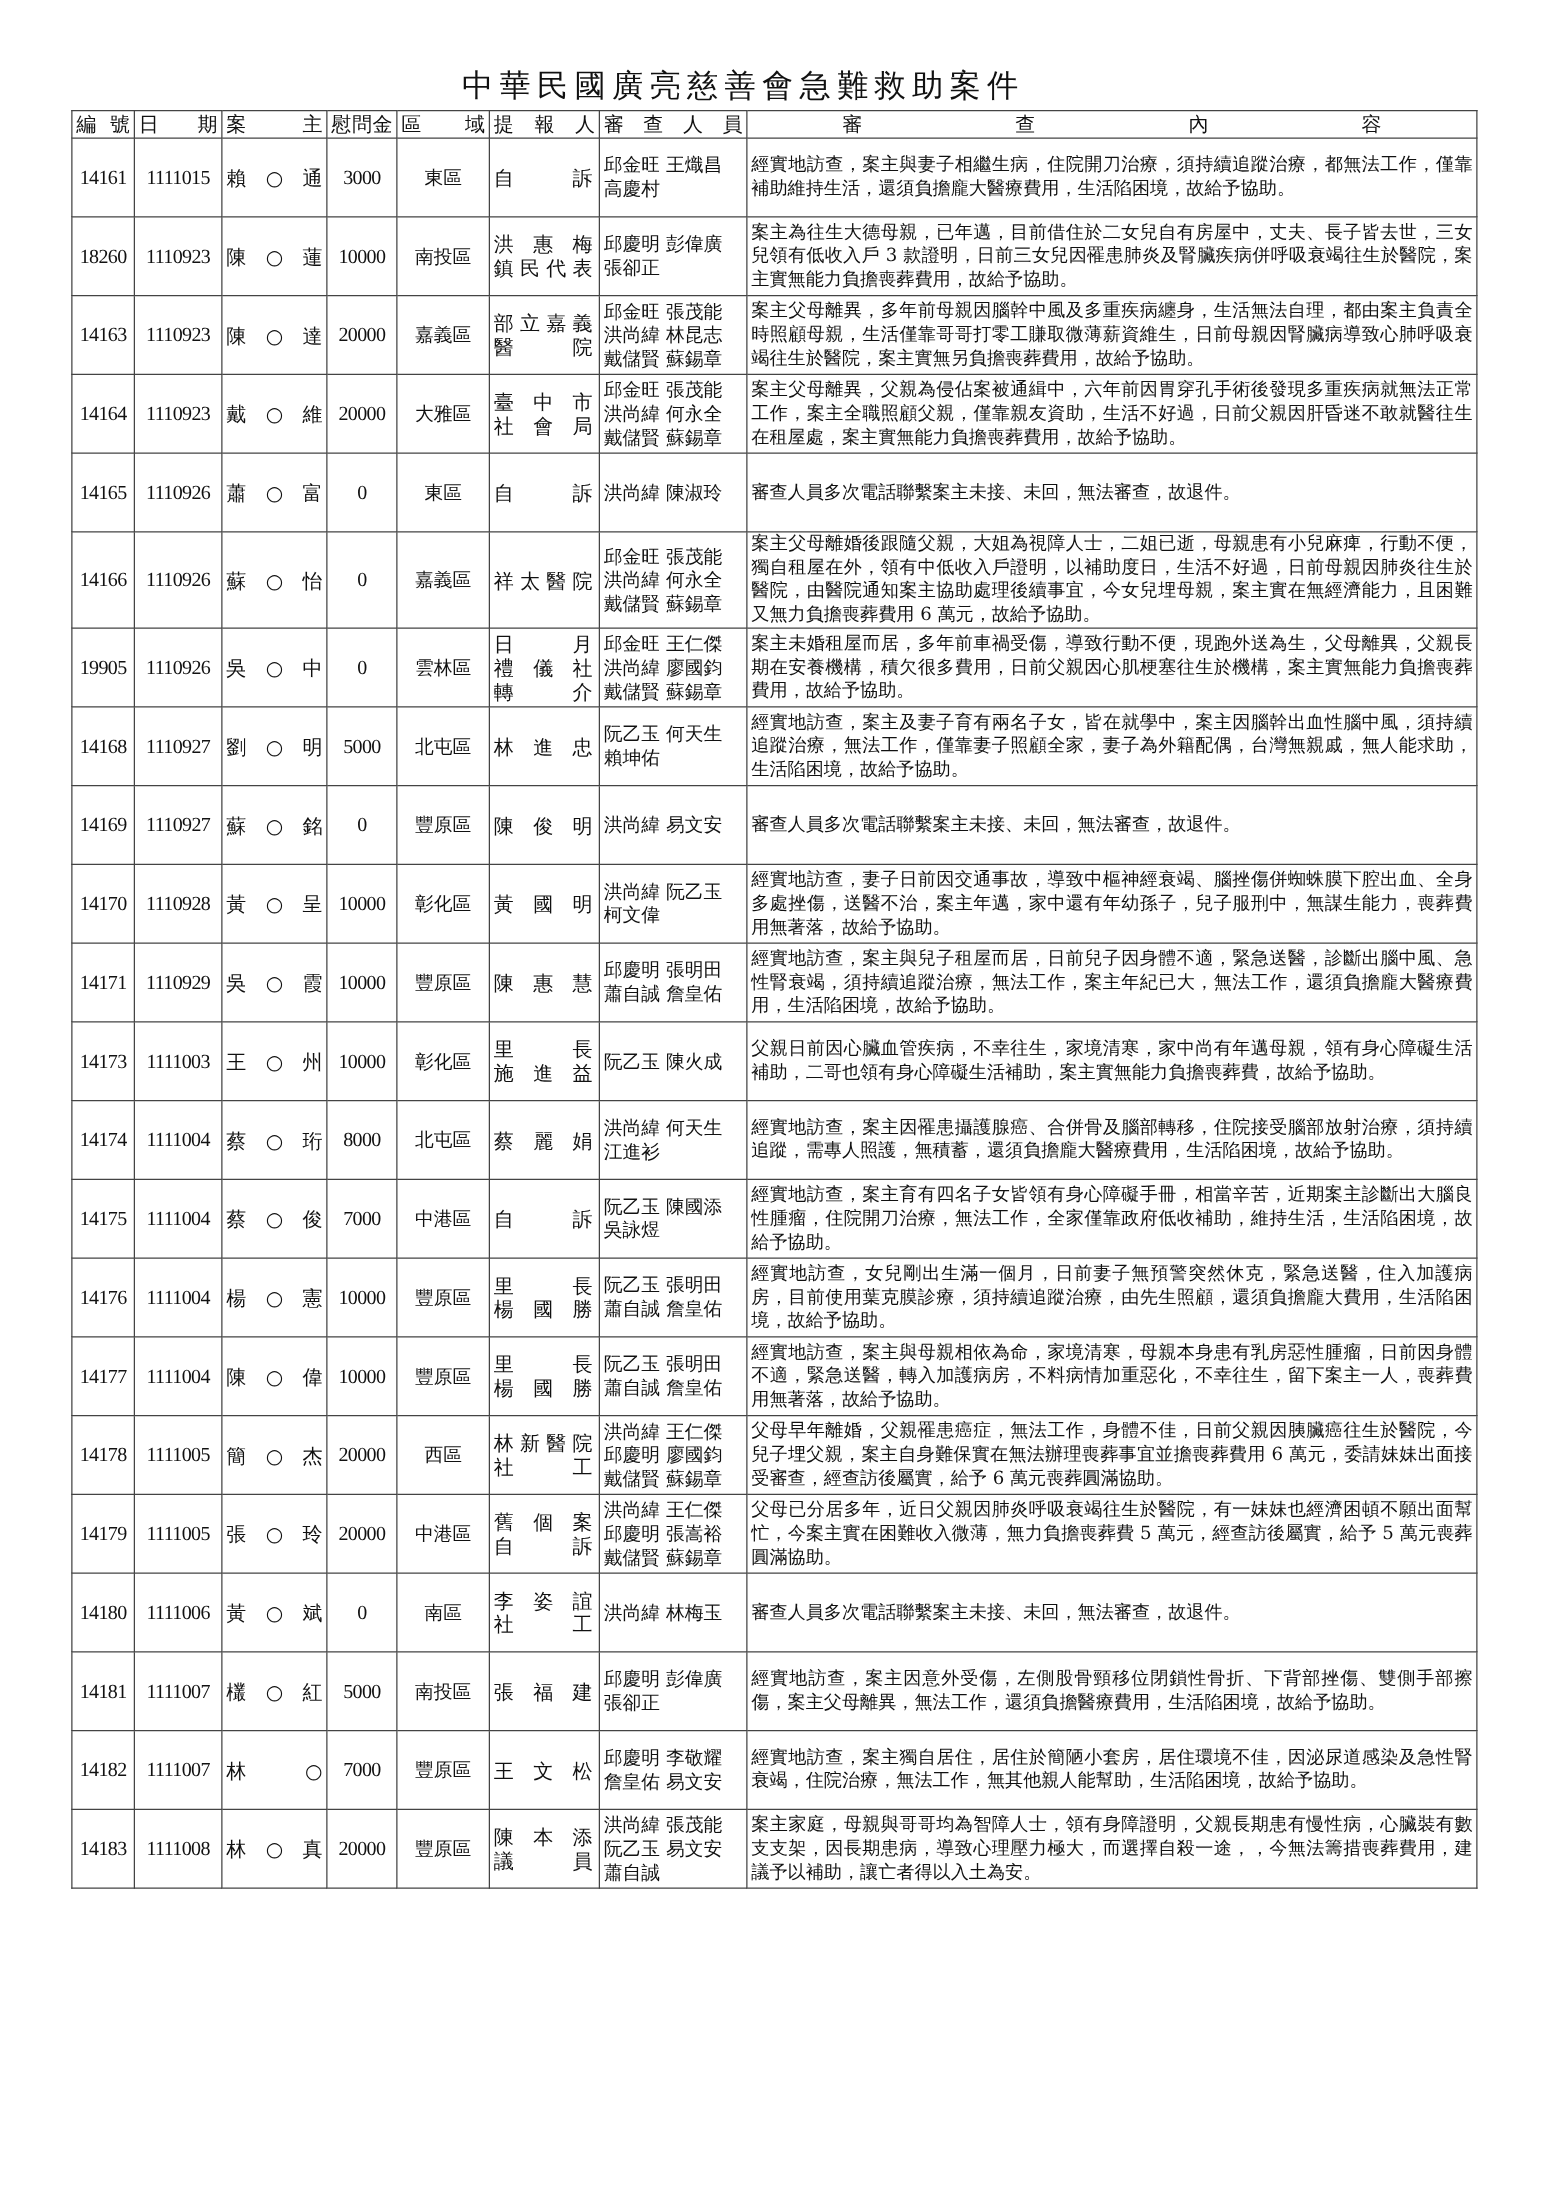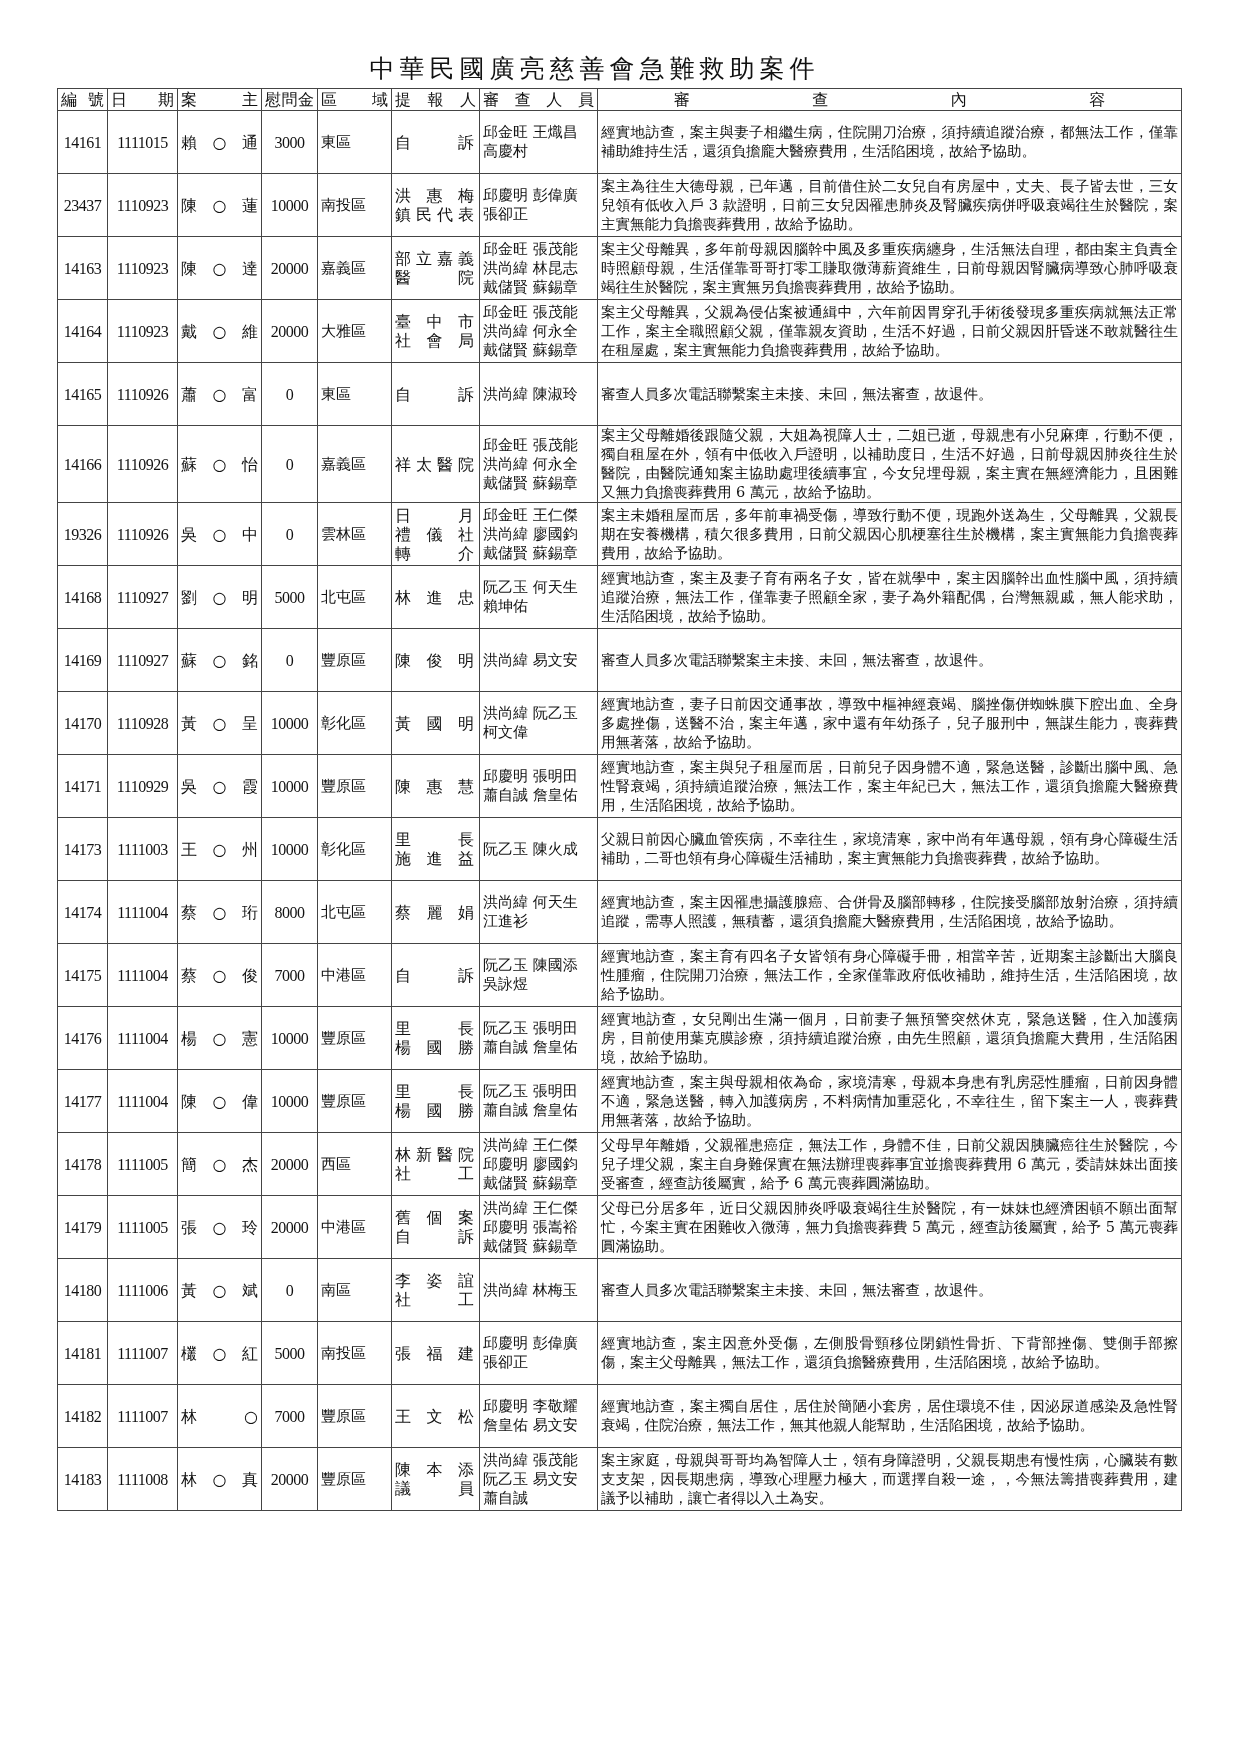--- a/index.html
+++ b/index.html
@@ -2,21 +2,21 @@
 <html><head>
 <meta charset="utf-8">
 <style>
   html, body { margin: 0; padding: 0; background: #ffffff; }
   body { width: 1241px; height: 1755px; position: relative; font-family: "DejaVu Serif", "Liberation Serif", serif; color: #111; }
   .title { position: absolute; left: 0; top: 52px; width: 1189px; text-align: center; font-family: "DejaVu Sans", "Liberation Sans", sans-serif; font-size: 25px; letter-spacing: 5px; font-weight: normal; }
   table.cases { position: absolute; left: 57px; top: 88px; width: 1125px; border-collapse: collapse; table-layout: fixed; font-size: 15px; }
   table.cases th, table.cases td { border: 1.5px solid #444; padding: 0 3px; vertical-align: middle; line-height: 19px; overflow: hidden; }
   table.cases th { font-weight: normal; height: 21px; font-size: 16px; margin-left: 44px; }
   th.spread, td.spread { text-align: justify; text-align-last: justify; }
-  td.center { }
+  td.center { text-align: center; }
   td.num { text-align: center; font-family: "Liberation Serif", serif; font-size: 16px; letter-spacing: -0.5px; }
   td.name { text-align: justify; text-align-last: justify; padding: 0 6px; font-size: 16px; }
   td.reporter { padding: 0 4px; font-size: 16px; margin-left: 44px; }
   td.reporter span { display: block; text-align: justify; text-align-last: justify; letter-spacing: 2px; }
   td.reviewers { font-size: 15px; padding: 0 3px; white-space: pre-line; line-height: 19px; margin-left: 37px; }
   td.content { font-size: 14.5px; padding: 2px 5px; line-height: 18px; text-align: justify; }
   tr.row td { height: 62px; }
   .hdr-content span { display: inline-block; width: 24%; text-align: center; }
 </style>
 </head>
@@ -57,21 +57,21 @@
         <td class="num">3000</td>
         <td class="center">東區</td>
         <td class="reporter">
           <span>自　　訴</span>
         </td>
         <td class="reviewers">邱金旺 王熾昌
 高慶村</td>
         <td class="content">經實地訪查，案主與妻子相繼生病，住院開刀治療，須持續追蹤治療，都無法工作，僅靠補助維持生活，還須負擔龐大醫療費用，生活陷困境，故給予協助。</td>
       </tr>
       <tr class="row">
-        <td class="num">23437</td>
+        <td class="num">18260</td>
         <td class="num">1110923</td>
         <td class="name"><span>陳</span> <span>○</span> <span>蓮</span></td>
         <td class="num">10000</td>
         <td class="center">南投區</td>
         <td class="reporter">
           <span>洪惠梅</span>
           <span>鎮民代表</span>
         </td>
         <td class="reviewers">邱慶明 彭偉廣
 張卻正</td>
@@ -127,21 +127,21 @@
         <td class="center">嘉義區</td>
         <td class="reporter">
           <span>祥太醫院</span>
         </td>
         <td class="reviewers">邱金旺 張茂能
 洪尚緯 何永全
 戴儲賢 蘇錫章</td>
         <td class="content">案主父母離婚後跟隨父親，大姐為視障人士，二姐已逝，母親患有小兒麻痺，行動不便，獨自租屋在外，領有中低收入戶證明，以補助度日，生活不好過，日前母親因肺炎往生於醫院，由醫院通知案主協助處理後續事宜，今女兒埋母親，案主實在無經濟能力，且困難又無力負擔喪葬費用 6 萬元，故給予協助。</td>
       </tr>
       <tr class="row">
-        <td class="num">19326</td>
+        <td class="num">19905</td>
         <td class="num">1110926</td>
         <td class="name"><span>吳</span> <span>○</span> <span>中</span></td>
         <td class="num">0</td>
         <td class="center">雲林區</td>
         <td class="reporter">
           <span>日　　月</span>
           <span>禮儀社</span>
           <span>轉　　介</span>
         </td>
         <td class="reviewers">邱金旺 王仁傑

